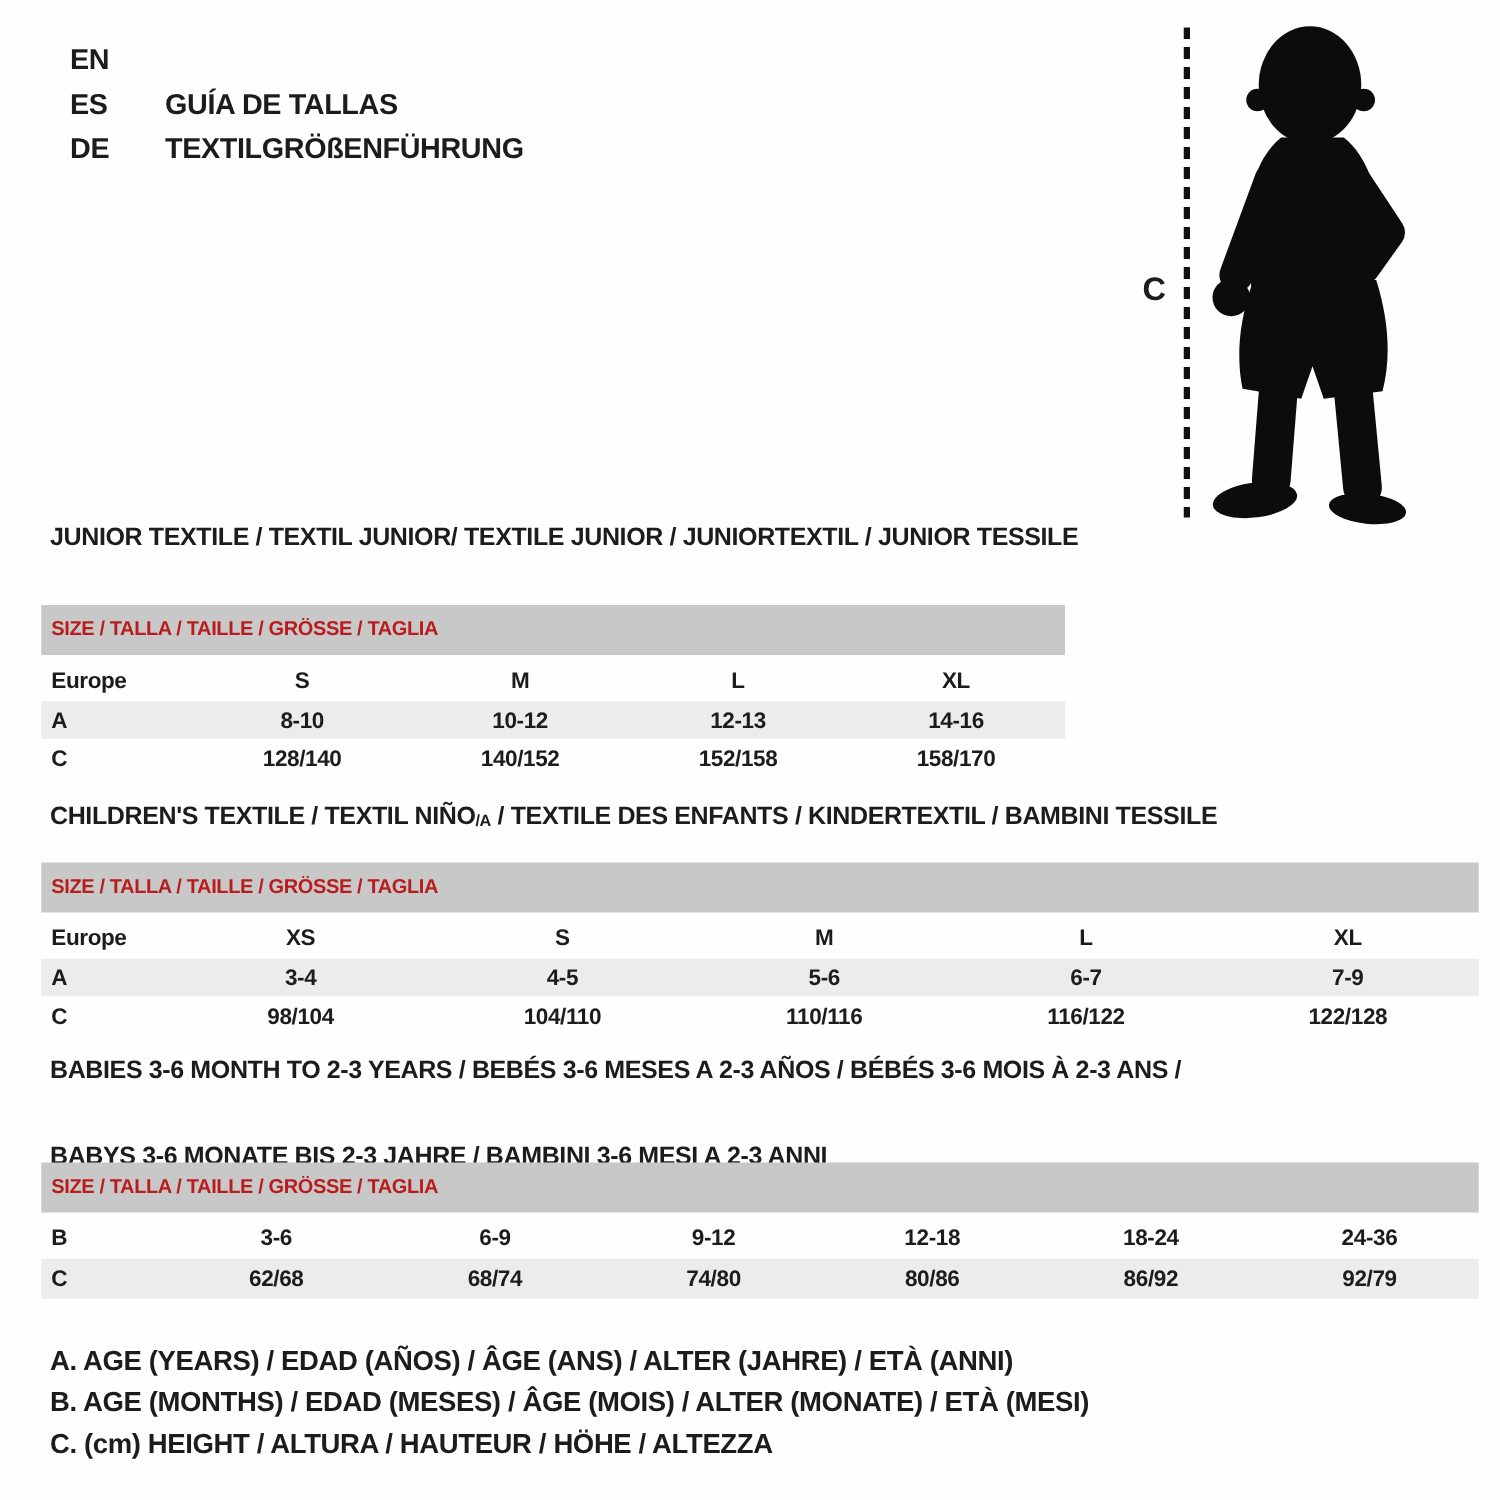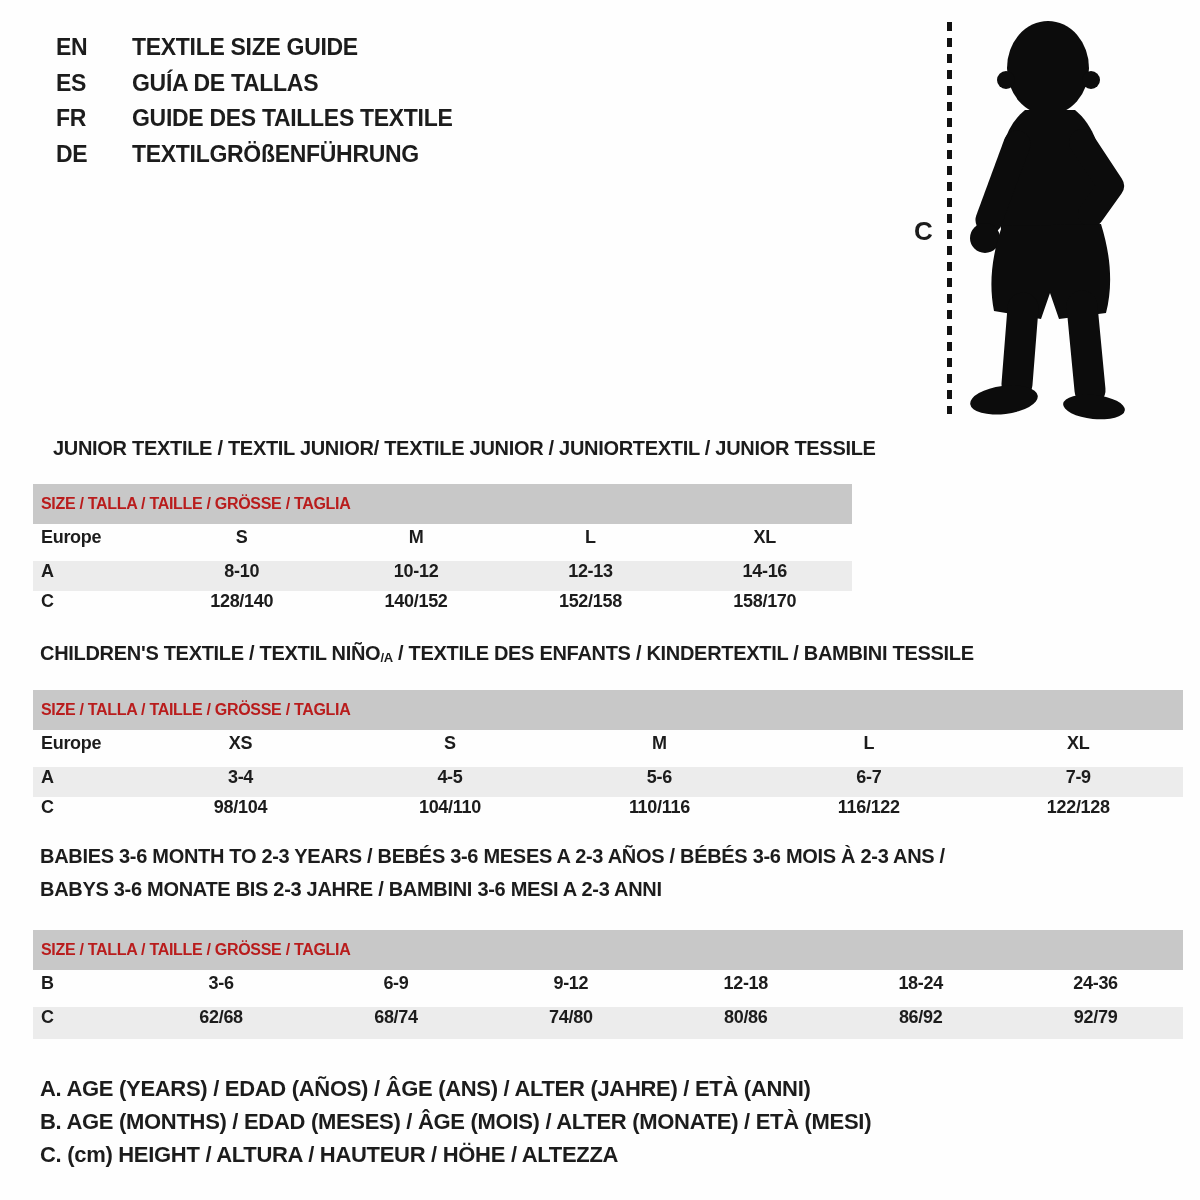--- a/index.html
+++ b/index.html
@@ -28,21 +28,21 @@
   }
   .title-sub{font-size:13px;vertical-align:-2px;}
   
   .size-table{position:absolute;left:33px;}
   .size-bar{
     height:40px;background:#c8c8c8;color:#b91c1c;
     display:flex;align-items:center;padding-left:8px;
     font-size:16px;font-weight:bold;letter-spacing:-0.3px;
     margin-bottom:3px;
   }
-  .t-row{display:flex;align-items:flex-start;font-size:18px;font-weight:bold;letter-spacing:-0.3px;}
+  .t-row{display:flex;align-items:center;font-size:18px;font-weight:bold;letter-spacing:-0.3px;}
   .t-row.stripe{background:#ececec;}
   .t-row .lbl{padding-left:8px;text-align:left;}
   .t-row .c{text-align:center;}
   
   .tbl-junior{width:819px;top:484px;}
   .tbl-junior .lbl{width:14%;}
   .tbl-junior .c{width:21.5%;}
   
   .tbl-children{width:1150px;top:690px;}
   .tbl-children .lbl{width:8.3%;}
@@ -57,29 +57,24 @@
   
   .legend{position:absolute;left:40px;top:1072px;}
   .legend-line{font-size:22px;font-weight:bold;letter-spacing:-0.3px;height:33px;display:flex;align-items:center;}
 </style>
 </head>
 <body>
 
 <div class="lang-block">
   <div class="lang-row">
     <span class="lang-code">EN</span>
-    <span class="lang-title">TEXTILE SIZE GUIDE</span>
   </div>
   <div class="lang-row">
     <span class="lang-code">ES</span>
     <span class="lang-title">GUÍA DE TALLAS</span>
-  </div>
-  <div class="lang-row">
-    <span class="lang-code">FR</span>
-    <span class="lang-title">GUIDE DES TAILLES TEXTILE</span>
   </div>
   <div class="lang-row">
     <span class="lang-code">DE</span>
     <span class="lang-title">TEXTILGRÖßENFÜHRUNG</span>
   </div>
 </div>
 
 <span class="figure-c-label">C</span>
 <div class="measure-line"></div>
 <svg class="toddler-svg" width="177" height="402" viewBox="0 0 177 402" fill="#0c0c0c" stroke="none">
@@ -97,21 +92,21 @@
 
   <path d="M 39,208 C 28,240 26,268 31,293 L 78,301 L 87,275 L 96,301 L 143,295 C 150,268 148,238 138,206 Z"></path>
 
   <line x1="60" y1="290" x2="54" y2="366" stroke="#0c0c0c" stroke-width="31" stroke-linecap="round"></line>
   <line x1="119" y1="288" x2="127" y2="372" stroke="#0c0c0c" stroke-width="31" stroke-linecap="round"></line>
 
   <ellipse cx="41" cy="382" rx="34" ry="14" transform="rotate(-7 41 382)"></ellipse>
   <ellipse cx="131" cy="389" rx="31" ry="12" transform="rotate(6 131 389)"></ellipse>
 </svg>
 
-<div class="section-title" style="top:437px;margin-left:13px;">JUNIOR TEXTILE / TEXTIL JUNIOR/ TEXTILE JUNIOR / JUNIORTEXTIL / JUNIOR TESSILE</div>
+<div class="section-title" style="top:419px;">JUNIOR TEXTILE / TEXTIL JUNIOR/ TEXTILE JUNIOR / JUNIORTEXTIL / JUNIOR TESSILE</div>
 
 <div class="size-table tbl-junior">
   <div class="size-bar">SIZE / TALLA / TAILLE / GRÖSSE / TAGLIA</div>
   <div class="t-row row-h34">
     <span class="lbl">Europe</span>
     <span class="c">S</span>
     <span class="c">M</span>
     <span class="c">L</span>
     <span class="c">XL</span>
   </div>
@@ -157,21 +152,21 @@
     <span class="lbl">C</span>
     <span class="c">98/104</span>
     <span class="c">104/110</span>
     <span class="c">110/116</span>
     <span class="c">116/122</span>
     <span class="c">122/128</span>
   </div>
 </div>
 
 <div class="section-title" style="top:845px;">BABIES 3-6 MONTH TO 2-3 YEARS / BEBÉS 3-6 MESES A 2-3 AÑOS / BÉBÉS 3-6 MOIS À 2-3 ANS /</div>
-<div class="section-title" style="top:878px;">BABYS 3-6 MONATE BIS 2-3 JAHRE / BAMBINI 3-6 MESI A 2-3 ANNI</div>
+<div class="section-title" style="top:914px;">BABYS 3-6 MONATE BIS 2-3 JAHRE / BAMBINI 3-6 MESI A 2-3 ANNI</div>
 
 <div class="size-table tbl-babies">
   <div class="size-bar">SIZE / TALLA / TAILLE / GRÖSSE / TAGLIA</div>
   <div class="t-row row-h34">
     <span class="lbl">B</span>
     <span class="c">3-6</span>
     <span class="c">6-9</span>
     <span class="c">9-12</span>
     <span class="c">12-18</span>
     <span class="c">18-24</span>

